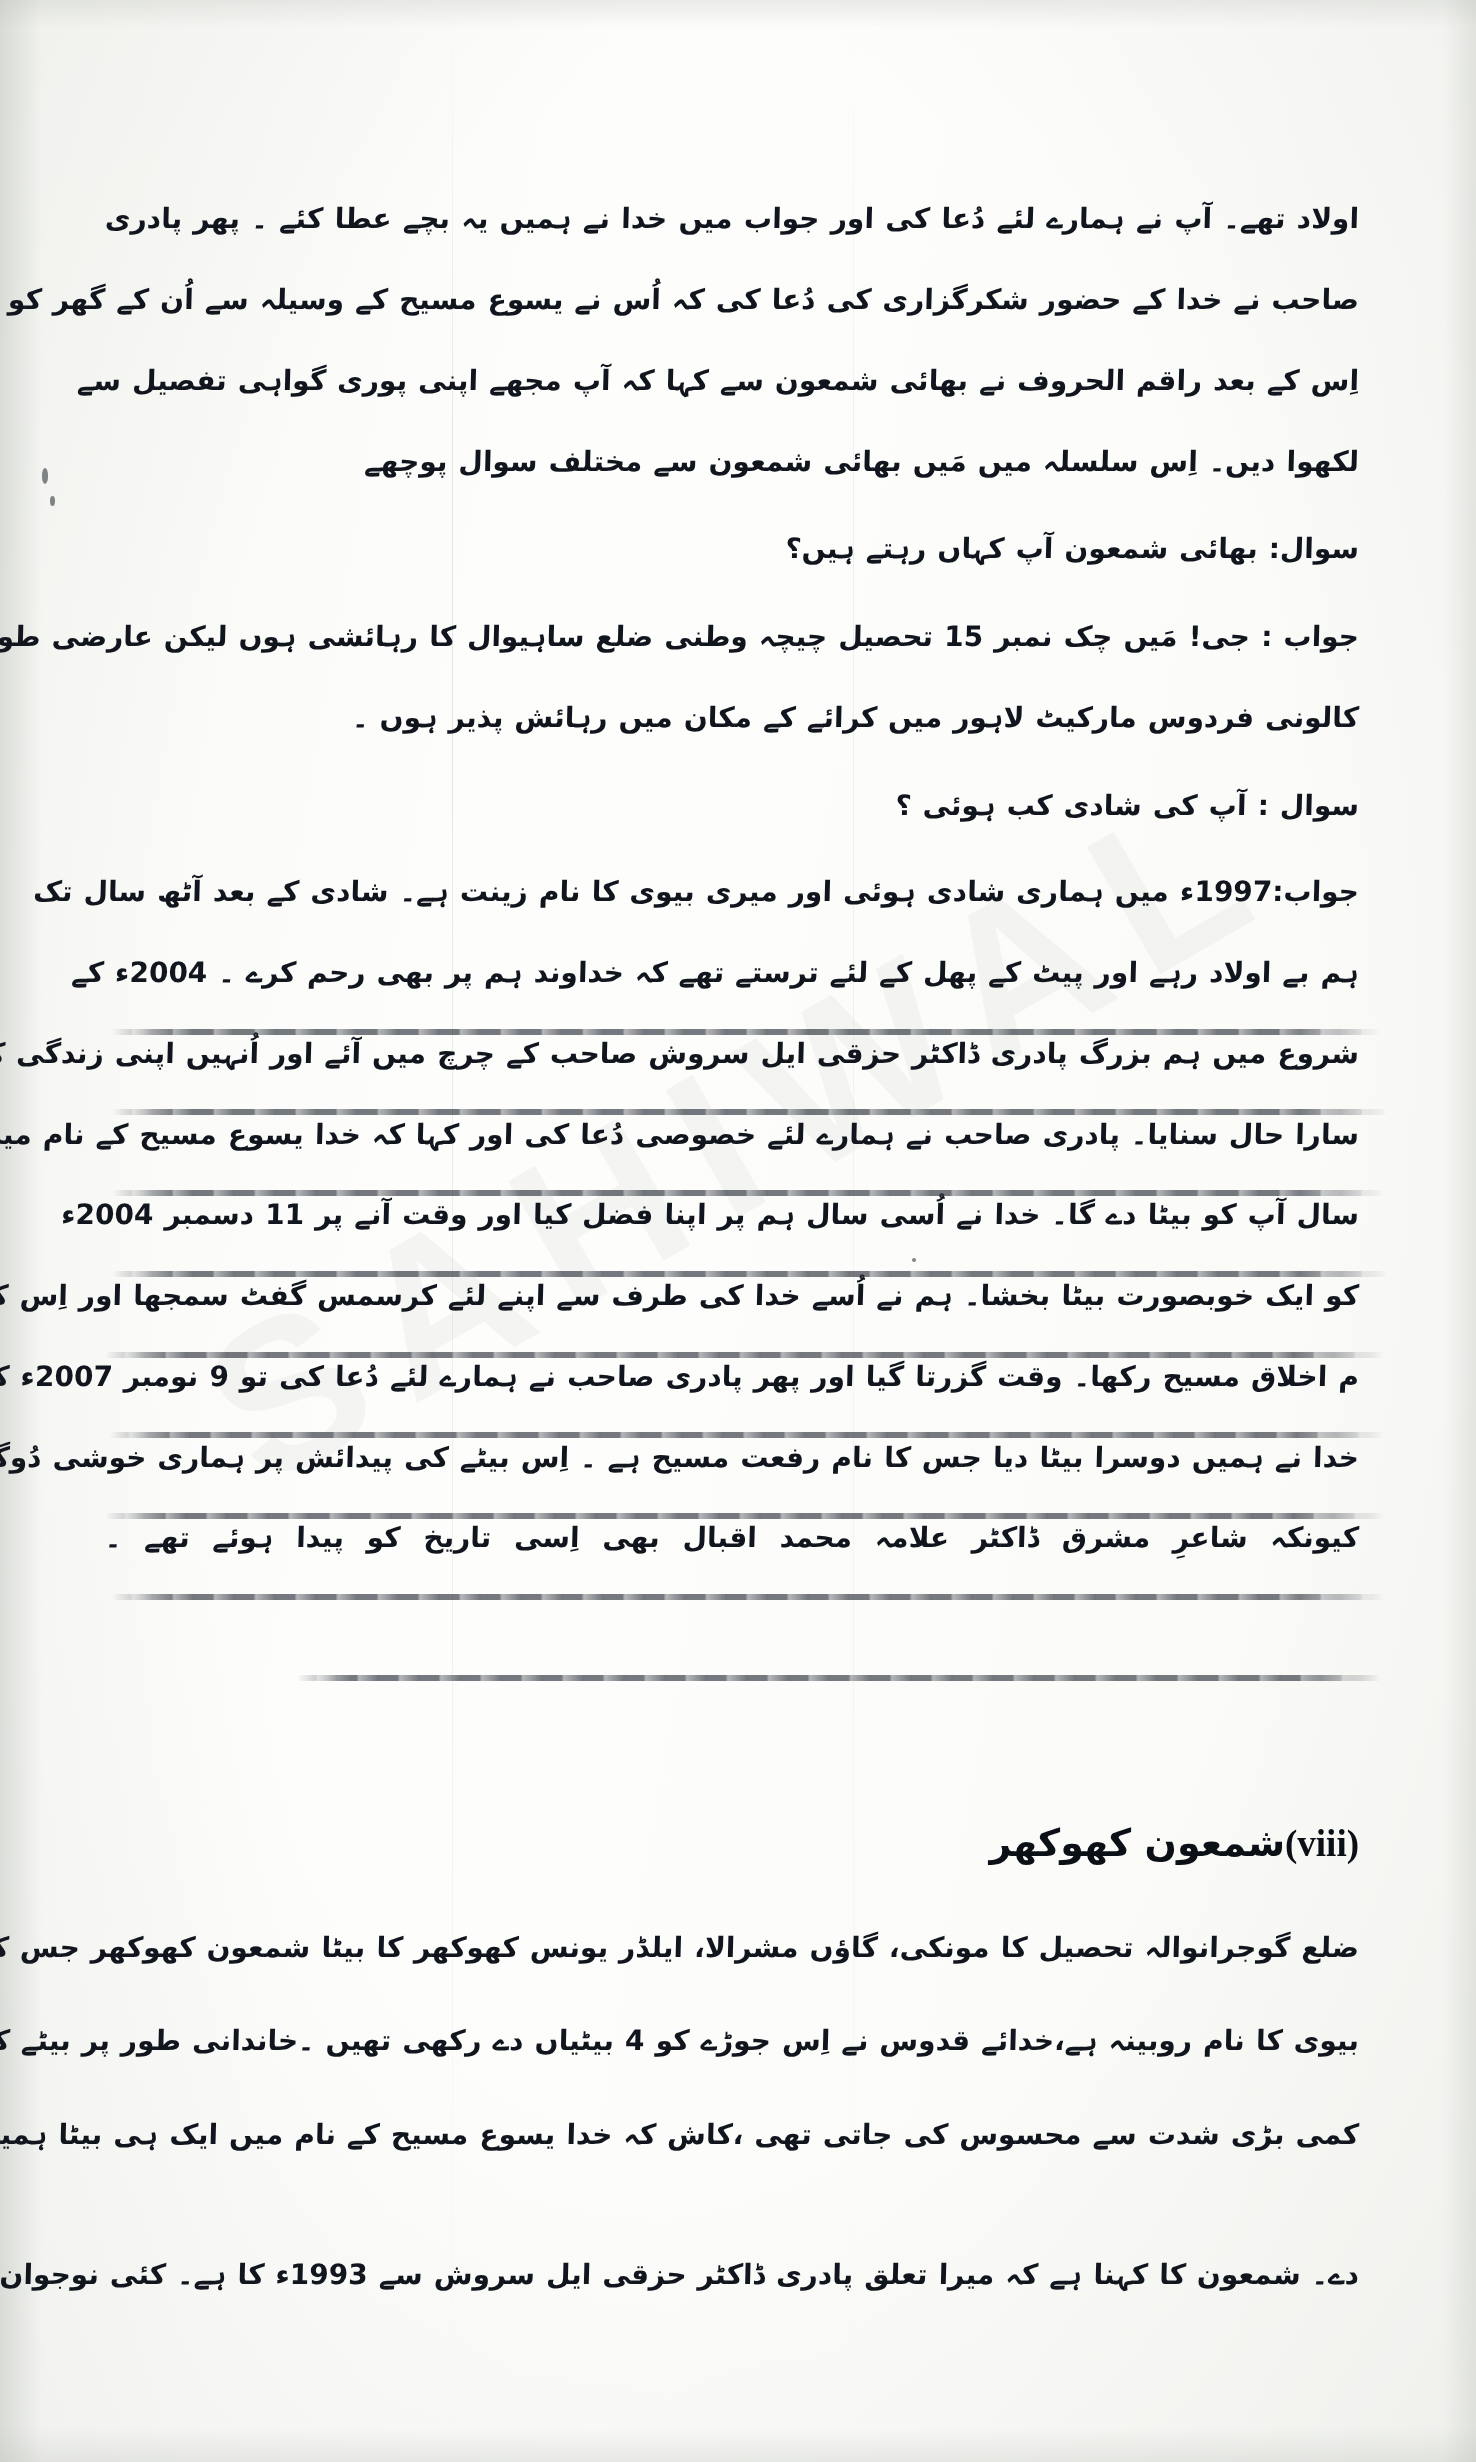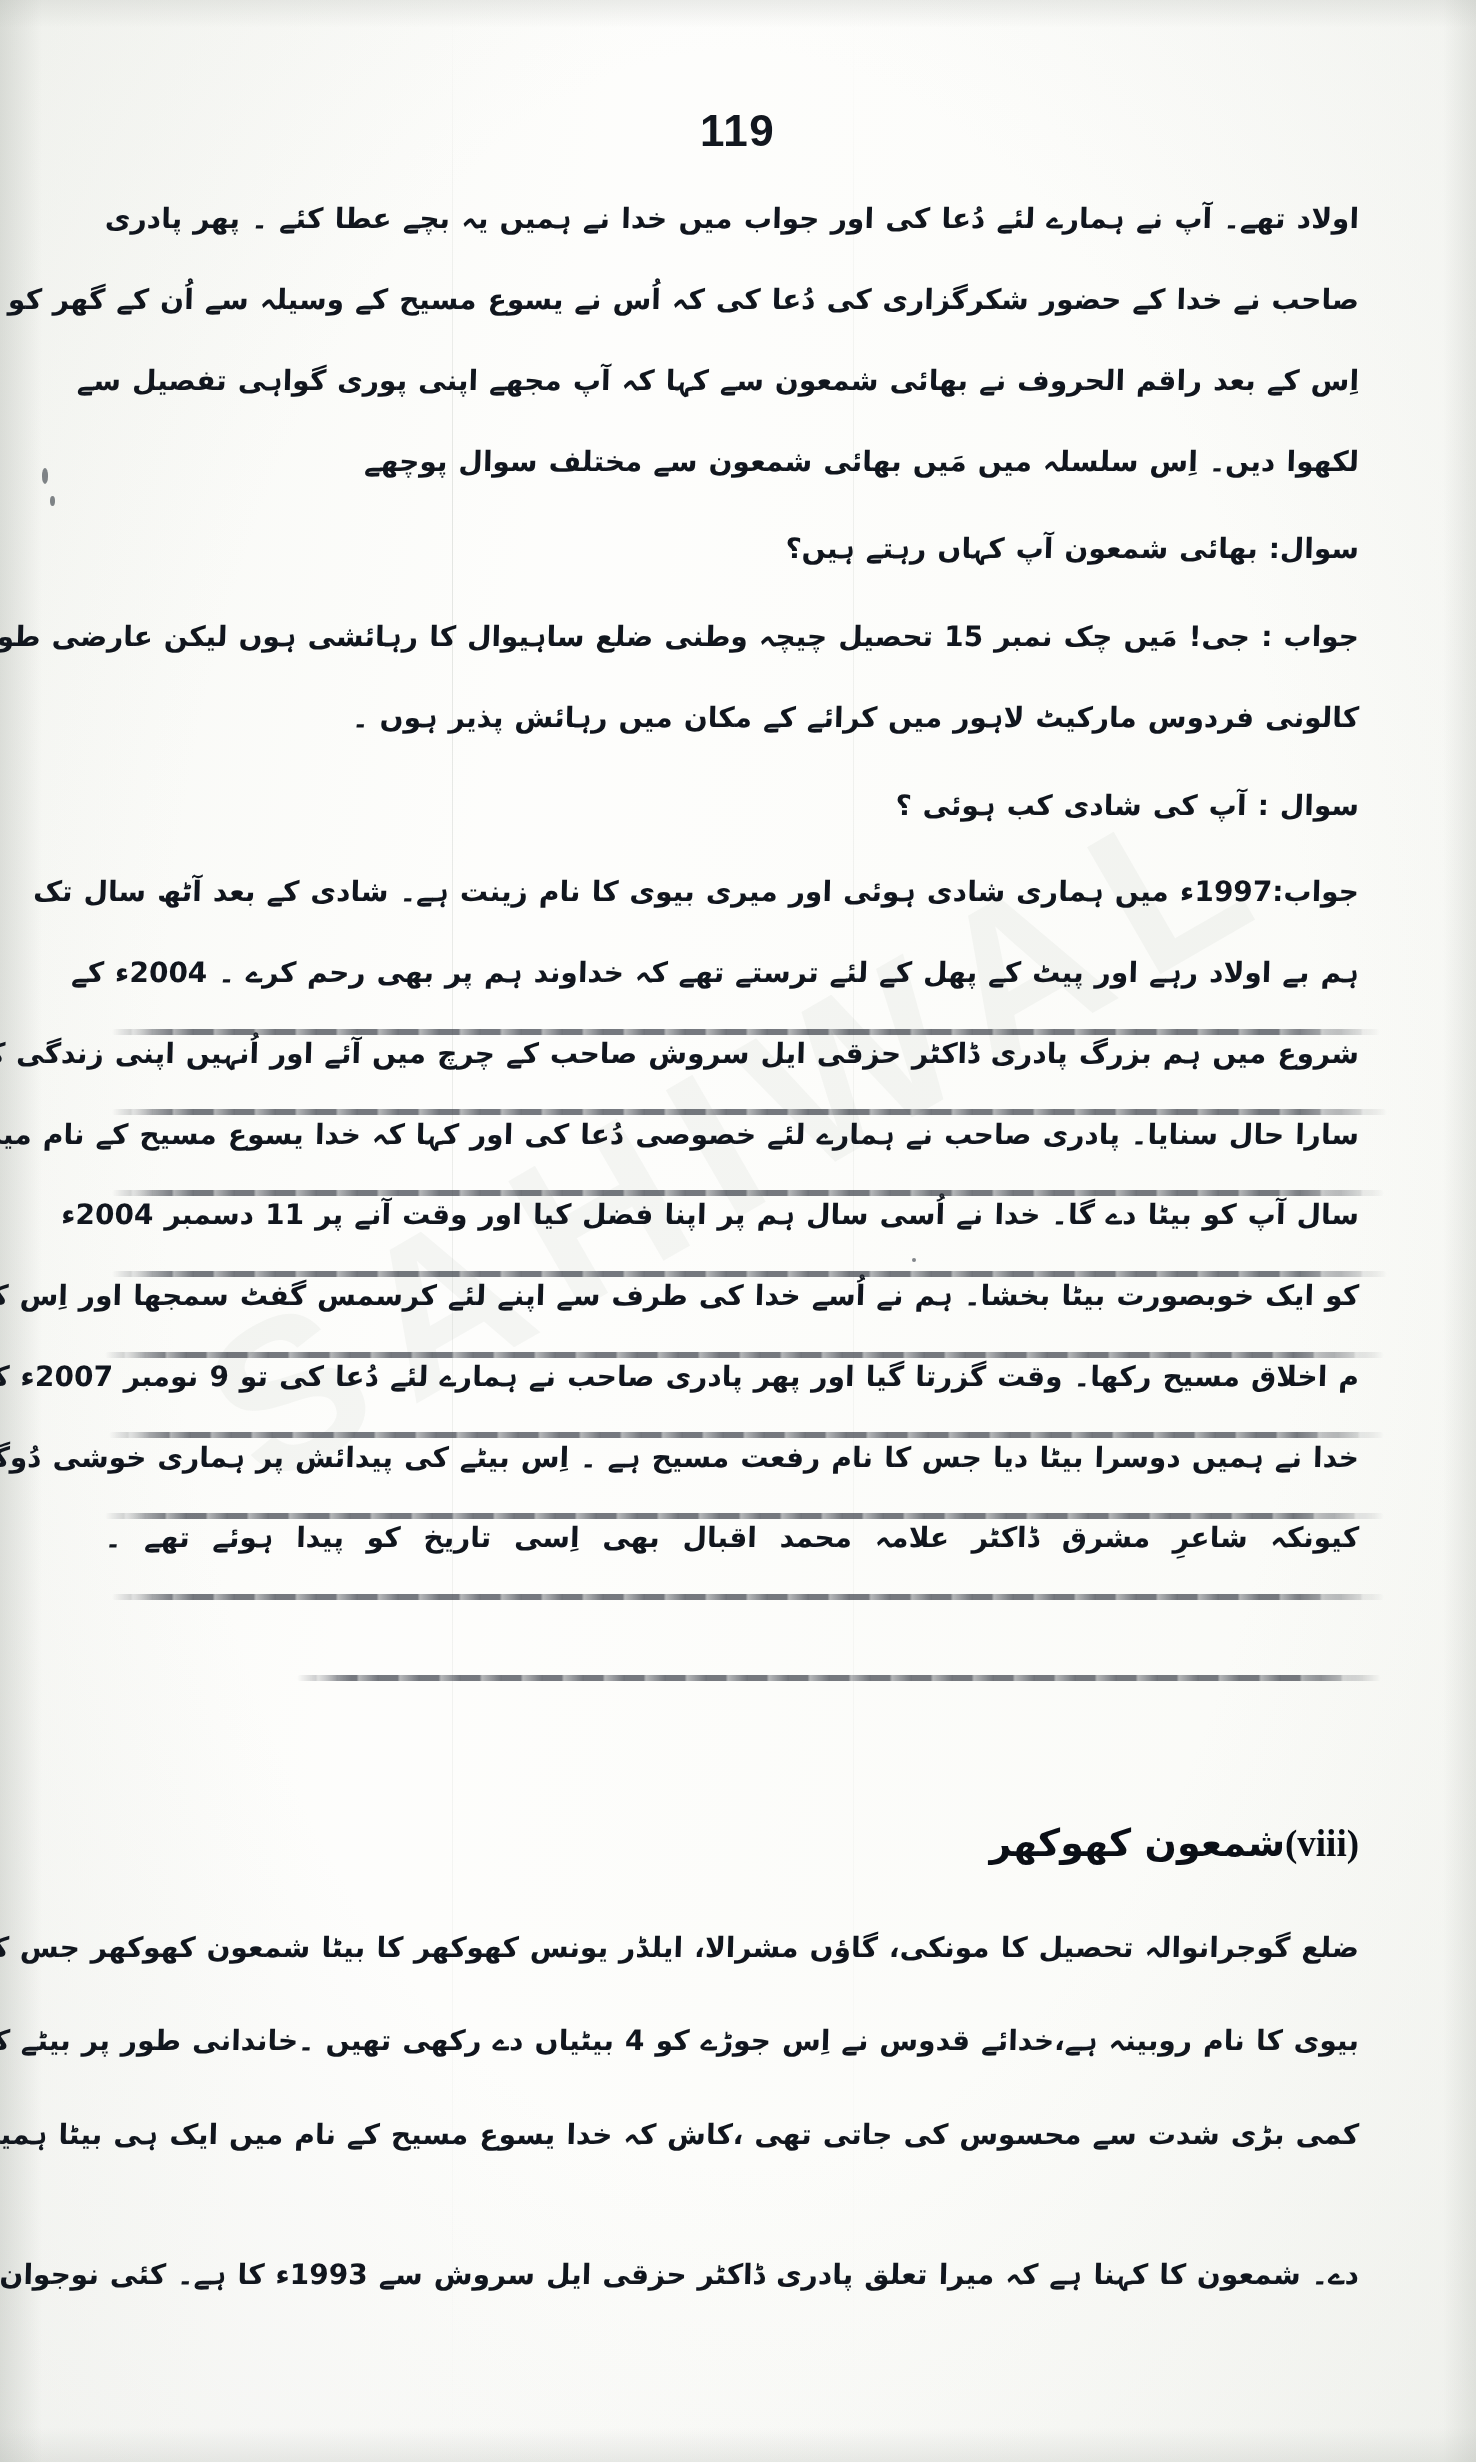--- a/index.html
+++ b/index.html
@@ -226,21 +226,20 @@
 
   <div class="crease" style="left: 453px;"></div>
   <div class="crease" style="left: 854px; opacity:.6;"></div>
 
   <div class="watermark">SAHIWAL</div>
 
   <div class="ink-speck" style="left: 43px; top: 468px; width: 6.4px; height: 15.6px;"></div>
   <div class="ink-speck" style="left: 51px; top: 496px; width: 5px; height: 10px;"></div>
   <div class="ink-speck" style="left: 913px; top: 1258px; width: 4.3px; height: 4.3px;"></div>
 
-  <div class="page-number">119</div>
 
   <div class="content">
 
     <div class="line just urdu" style="position:absolute; top:205px; right:117px; left:106px;">
       <span class="seg">اولاد تھے۔ آپ نے ہمارے لئے دُعا کی اور جواب میں خدا نے ہمیں یہ بچے عطا کئے ۔ پھر پادری</span>
     </div>
     <div class="line just urdu" style="position:absolute; top:286px; right:117px; left:106px;">
       <span class="seg">صاحب نے خدا کے حضور شکرگزاری کی دُعا کی کہ اُس نے یسوع مسیح کے وسیلہ سے اُن کے گھر کو آباد کیا</span>
     </div>
     <div class="line just urdu" style="position:absolute; top:367px; right:117px; left:106px;">

